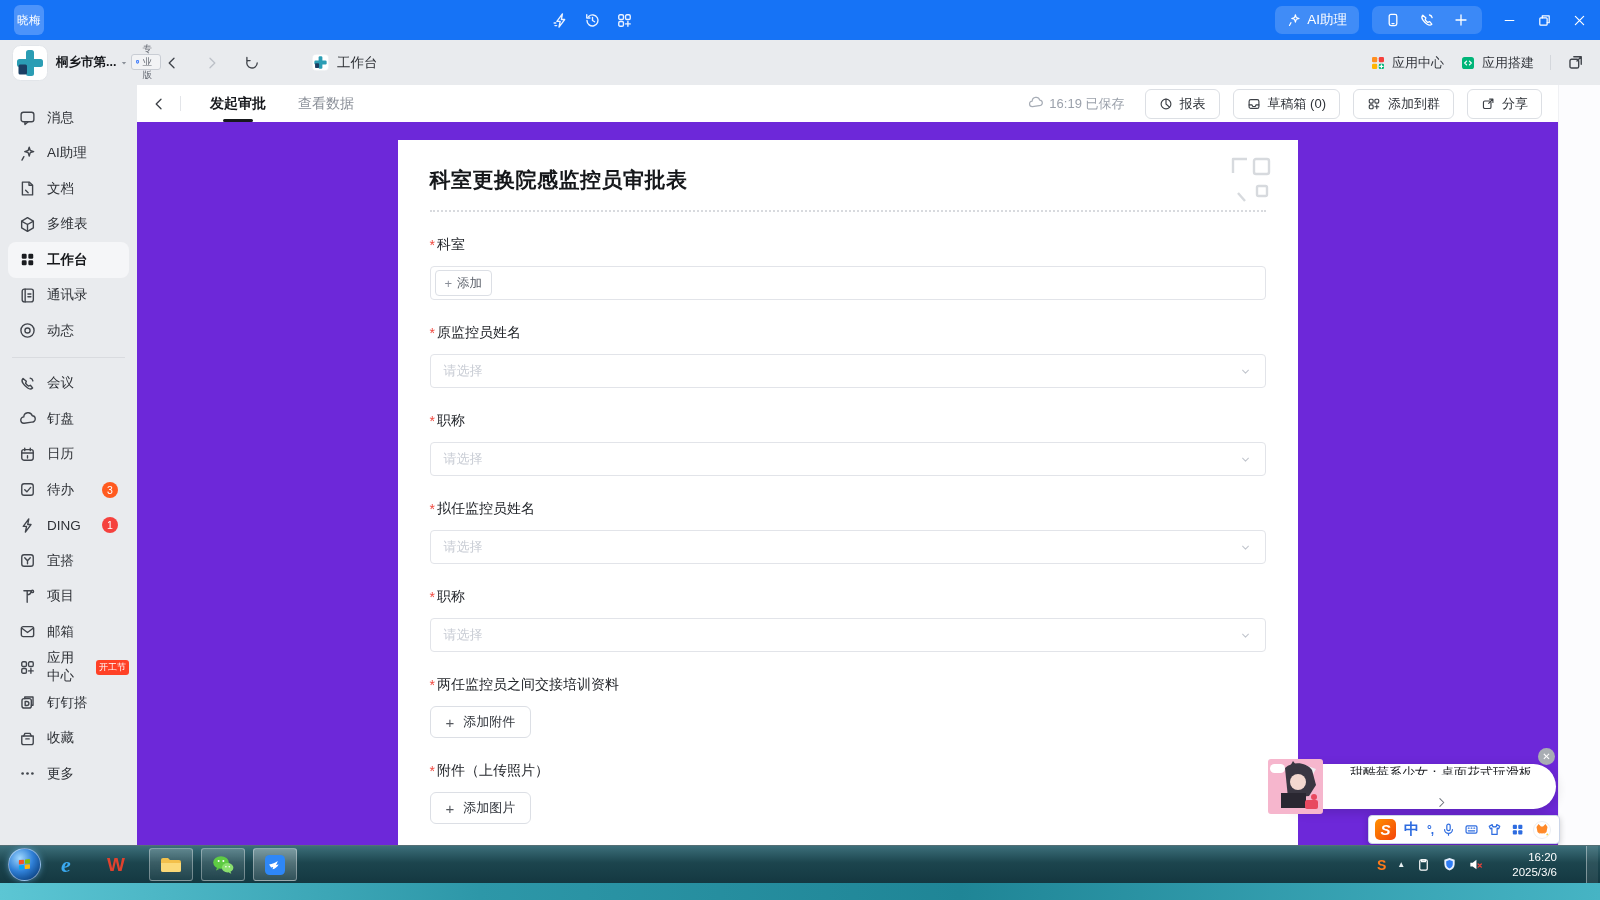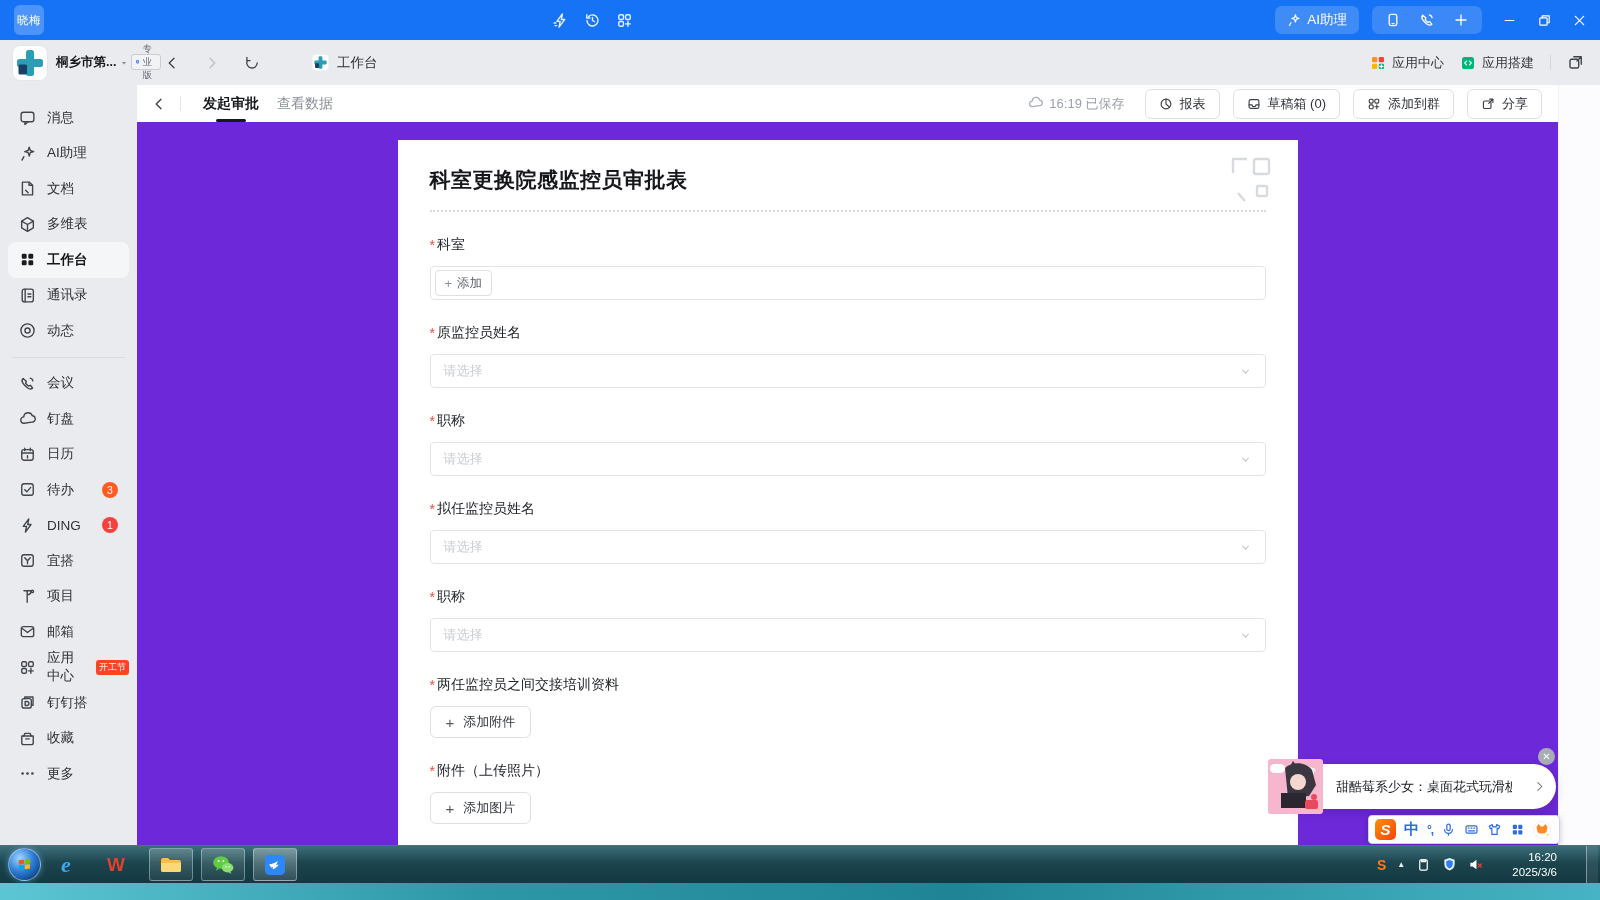--- a/index.html
+++ b/index.html
@@ -61,21 +61,21 @@
             font-size:10.5px;display:flex;align-items:center;justify-content:center;padding:0 2px;box-sizing:border-box;}
   .sb-badge.red{background:#f5413d;}
   .sb-tag{margin-left:2px;background:#ff4126;color:#fff;font-size:9px;padding:1px 3px;border-radius:3px;white-space:nowrap;}
   .sb-divider{height:1px;background:#d9dbdf;margin:8px 12px;}
 
   
   #approval-header{position:absolute;left:137px;top:85px;width:1421px;height:37px;background:#fff;display:flex;
                    align-items:center;box-sizing:border-box;padding:0 16px 0 14px;z-index:20;}
   .ah-back{width:16px;height:16px;color:#3c4046;}
   .ah-divider{width:1px;height:15px;background:#e3e5e9;margin:0 13px;}
-  .ah-tab{font-size:14px;margin:0 9px;position:relative;height:37px;display:flex;align-items:center;color:#8a8f98;}
+  .ah-tab{font-size:14px;margin:0 16px;position:relative;height:37px;display:flex;align-items:center;color:#8a8f98;}
   .ah-tab.active{color:#17191d;font-weight:700;}
   .ah-tab.active::after{content:'';position:absolute;left:50%;transform:translateX(-50%);bottom:0;width:30px;height:3px;
                         background:#17191d;border-radius:2px;}
   .ah-right{margin-left:auto;display:flex;align-items:center;gap:13px;}
   .ah-saved{display:flex;align-items:flex-start;gap:6px;color:#9ba1ab;font-size:13px;margin-right:7px;}
   .ah-saved .ic{width:15px;height:15px;color:#a7adb6;}
   .ah-btn{height:30px;padding:0 13px;border:1px solid #dcdfe4;border-radius:6px;background:#fff;display:flex;
           align-items:center;gap:7px;font-size:13px;color:#2e3238;}
   .ah-btn .ic{width:14px;height:14px;color:#3c4046;}
 
@@ -102,21 +102,21 @@
   .selectbox .ic{width:13px;height:13px;color:#c1c5cd;}
   .attach-btn{height:32px;padding:0 15px;border:1px solid #dcdfe5;border-radius:6px;display:inline-flex;align-items:center;
               gap:9px;font-size:13px;color:#34383f;background:#fff;}
   .attach-btn .plus{color:#55595f;font-size:15px;line-height:1;}
 
   
   #ad-close{position:absolute;left:1538px;top:748px;width:17px;height:17px;border-radius:50%;background:#a8adb3;color:#fff;
             display:flex;align-items:center;justify-content:center;font-size:10px;z-index:62;}
   #ad-pill{position:absolute;left:1284px;top:764px;width:272px;height:45px;background:#fff;border-radius:24px;
            box-shadow:0 3px 12px rgba(0,0,0,.16);z-index:58;display:flex;align-items:center;
-           padding:0 10px 0 52px;box-sizing:border-box;gap:21px;}
+           padding:0 10px 0 52px;box-sizing:border-box;gap:21px;flex-direction:column;}
   .ad-text{font-size:13px;color:#1a1c20;flex:1;white-space:nowrap;overflow:hidden;}
   .ad-chev{width:13px;height:13px;color:#70757d;flex:none;}
   #ad-thumb{position:absolute;left:1268px;top:759px;width:55px;height:55px;z-index:60;border-radius:3px;overflow:hidden;}
 
   
   #ime{position:absolute;left:1368px;top:815px;width:192px;height:29px;background:#fff;border:1px solid #ccd6e8;
        border-radius:4px;box-shadow:0 2px 6px rgba(0,0,0,.2);z-index:64;display:flex;align-items:center;
        padding:0 6px;gap:8px;box-sizing:border-box;}
   .ime-s{width:21px;height:21px;border-radius:5px;background:linear-gradient(135deg,#ff9100,#f4430a);color:#fff;
          font-weight:800;font-style:italic;font-size:15px;display:flex;align-items:center;justify-content:center;flex:none;}

